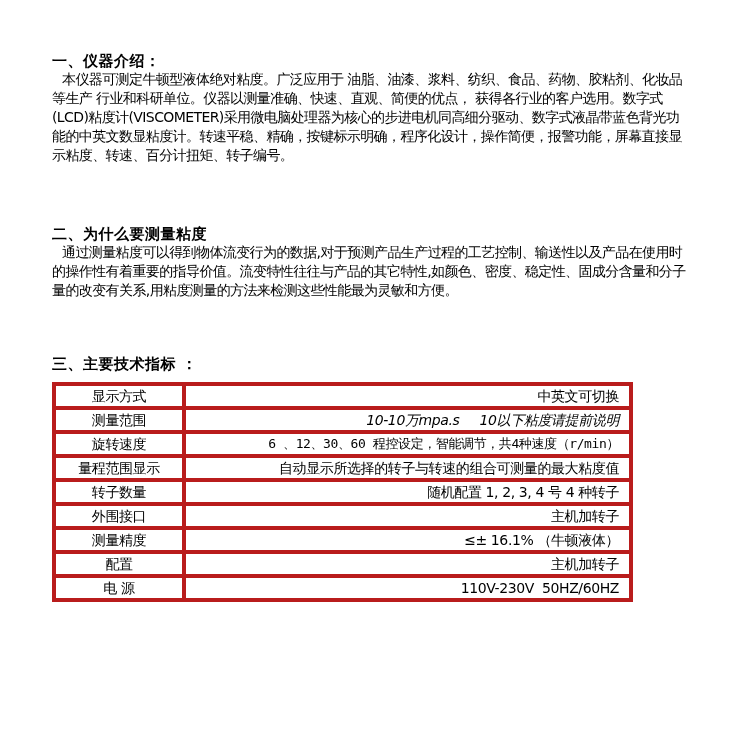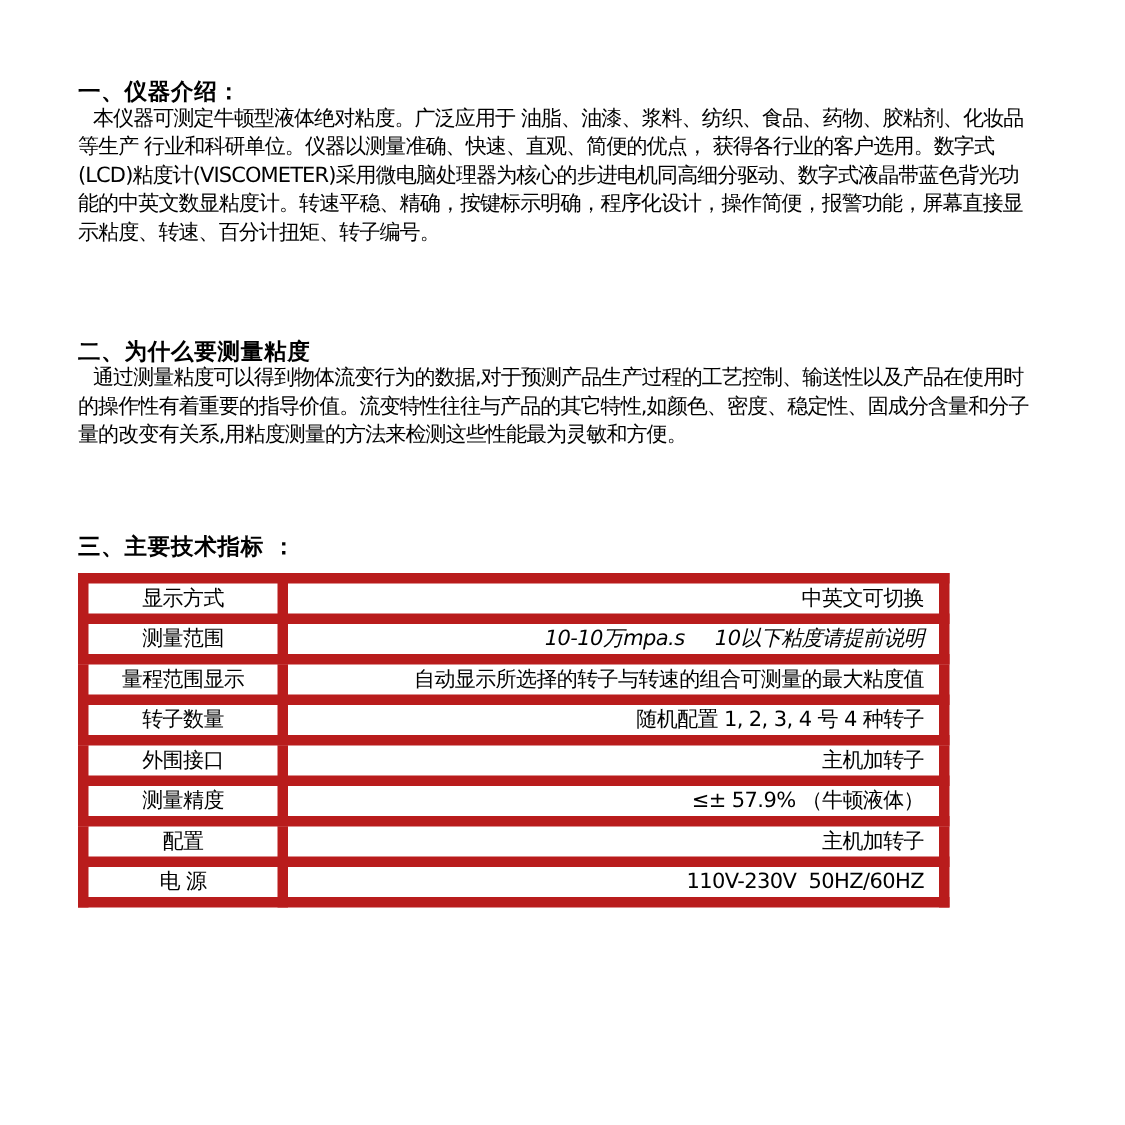--- a/index.html
+++ b/index.html
@@ -44,21 +44,21 @@
 
     table.spec {
       position: absolute;
       left: 0px;
       top: 330px;
       width: 581px;
       border-collapse: collapse;
       font-size: 14px;
     }
     table.spec td {
-      border: 7px solid #b91c1c;
+      border: 4px solid #b91c1c;
       height: 20px;
       padding: 0 10px;
       line-height: 20px;
       white-space: nowrap;
       overflow: hidden;
       letter-spacing: -0.4px;
     }
     table.spec td.label {
       width: 106px;
       text-align: center;
@@ -84,34 +84,38 @@
     <tbody>
       <tr>
         <td class="label">显示方式</td>
         <td class="value indent-value">中英文可切换</td>
       </tr>
       <tr>
         <td class="label">测量范围</td>
         <td class="value" style="white-space:pre;font-style:italic;">10-10万mpa.s     10以下粘度请提前说明</td>
       </tr>
       <tr>
+        <td class="label">旋转速度</td>
+        <td class="value" style="white-space:pre; font-family:'DejaVu Sans Mono','Liberation Mono',monospace; font-size:13px;"> 6 、12、30、60 程控设定，智能调节，共4种速度（r/min）</td>
+      </tr>
+      <tr>
         <td class="label">量程范围显示</td>
         <td class="value">自动显示所选择的转子与转速的组合可测量的最大粘度值</td>
       </tr>
       <tr>
         <td class="label">转子数量</td>
         <td class="value">随机配置 1, 2, 3, 4 号 4 种转子</td>
       </tr>
       <tr>
         <td class="label">外围接口</td>
         <td class="value">主机加转子</td>
       </tr>
       <tr>
         <td class="label">测量精度</td>
-        <td class="value">≤± 57.9% （牛顿液体）</td>
+        <td class="value">≤± 16.1% （牛顿液体）</td>
       </tr>
       <tr>
         <td class="label">配置</td>
         <td class="value">主机加转子</td>
       </tr>
       <tr>
         <td class="label">电 源</td>
         <td class="value" style="white-space:pre;">110V-230V  50HZ/60HZ</td>
       </tr>
     </tbody>

